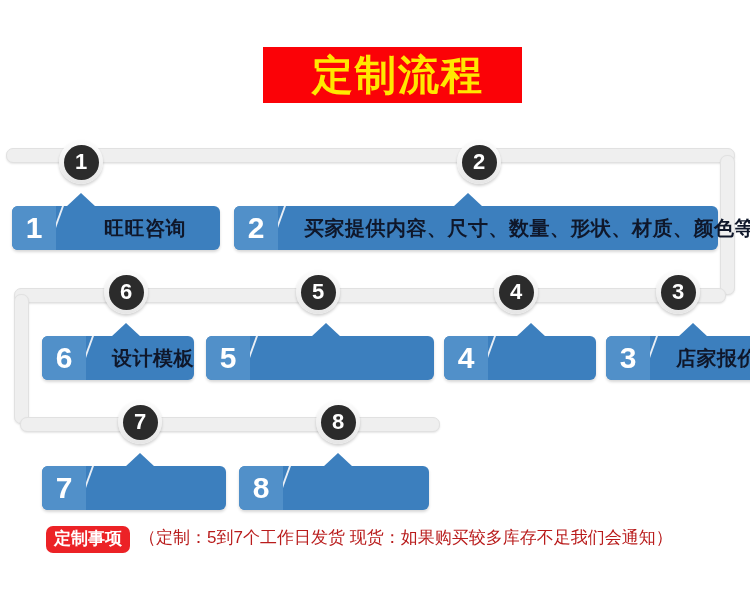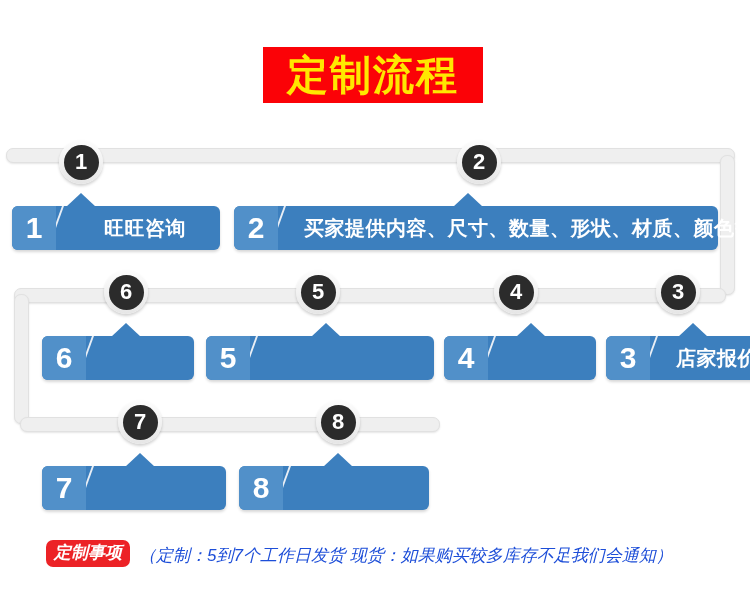--- a/index.html
+++ b/index.html
@@ -16,26 +16,27 @@
     height: 610px;
     background: #ffffff;
     overflow: hidden;
   }
 
   
   .title-badge {
     position: absolute;
     left: 263px;
     top: 47px;
-    width: 220px;
+    width: 248px;
     height: 56px;
     background: #fb0207;
     display: flex;
     align-items: center;
     justify-content: center;
+    padding-left: 11px;
   }
   .title-text {
     color: #ffe800;
     font-size: 41px;
     font-weight: bold;
     letter-spacing: 2px;
     line-height: 1;
     white-space: nowrap;
   }
 
@@ -135,53 +136,52 @@
     top: -10px;
     width: 34px;
     height: 64px;
     background: #3c7fbe;
     border-left: 2px solid #e8eef5;
     transform: skewX(-20deg);
     box-sizing: border-box;
   }
   .step-label {
     flex: 1 1 auto;
-    color: #ffffff;
+    color: #0f172a;
     font-size: 20px;
     font-weight: bold;
     display: flex;
     align-items: center;
     justify-content: center;
     padding: 0 12px 0 6px;
     white-space: nowrap;
     letter-spacing: 0.5px;
   }
 
   
   .footer {
     position: absolute;
     left: 46px;
-    top: 540px;
-    display: flex;
-    align-items: flex-end;
-    font-style: italic;
+    top: 526px;
+    display: flex;
+    align-items: flex-start;
   }
   .footer-badge {
     background: #ec2226;
     color: #ffffff;
     font-size: 17px;
     font-weight: bold;
     border-radius: 7px;
     padding: 3px 8px 4px 8px;
     line-height: 1.15;
     white-space: nowrap;
   }
   .footer-text {
     margin-left: 9px;
-    color: #1d4ed8;
+    color: #b91c1c;
     font-size: 17px;
     white-space: nowrap;
   }
 </style>
 </head>
 <body>
 
 <div id="page">
 
   <div class="title-badge">
@@ -236,20 +236,21 @@
     <div class="step-pointer" style="left:219px;"></div>
     <div class="step-num">2</div>
     <div class="step-chev"></div>
     <div class="step-label">买家提供内容、尺寸、数量、形状、材质、颜色等</div>
   </div>
 
   <div class="step-box" style="left:42px; top:336px; width:152px;">
     <div class="step-pointer" style="left:69px;"></div>
     <div class="step-num">6</div>
     <div class="step-chev"></div>
+    <div class="step-label">设计模板</div>
   </div>
 
   <div class="step-box" style="left:206px; top:336px; width:228px;">
     <div class="step-pointer" style="left:105px;"></div>
     <div class="step-num">5</div>
     <div class="step-chev"></div>
   </div>
 
   <div class="step-box" style="left:444px; top:336px; width:152px;">
     <div class="step-pointer" style="left:72px;"></div>

